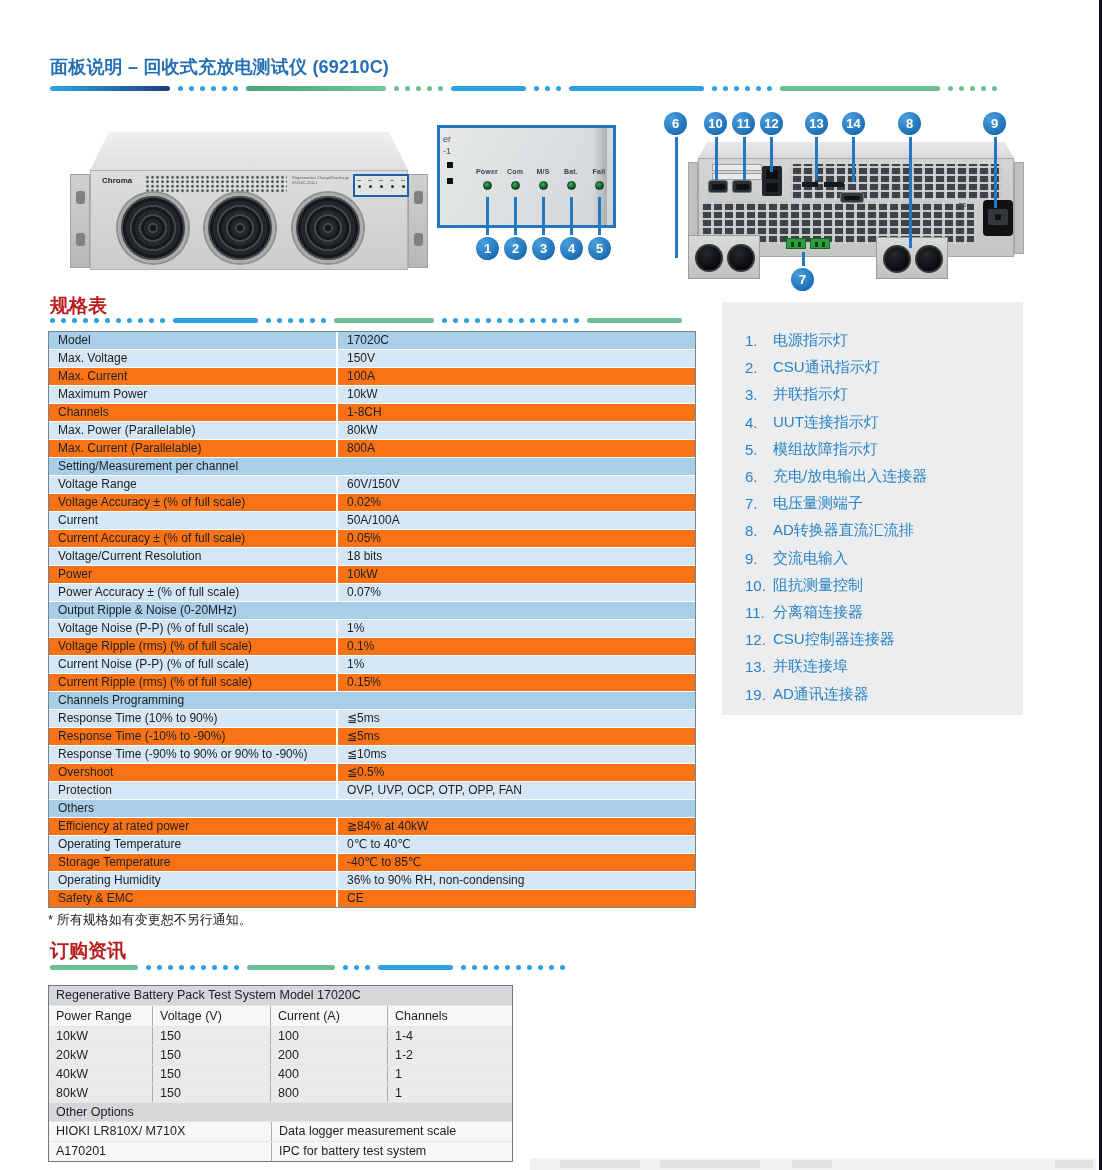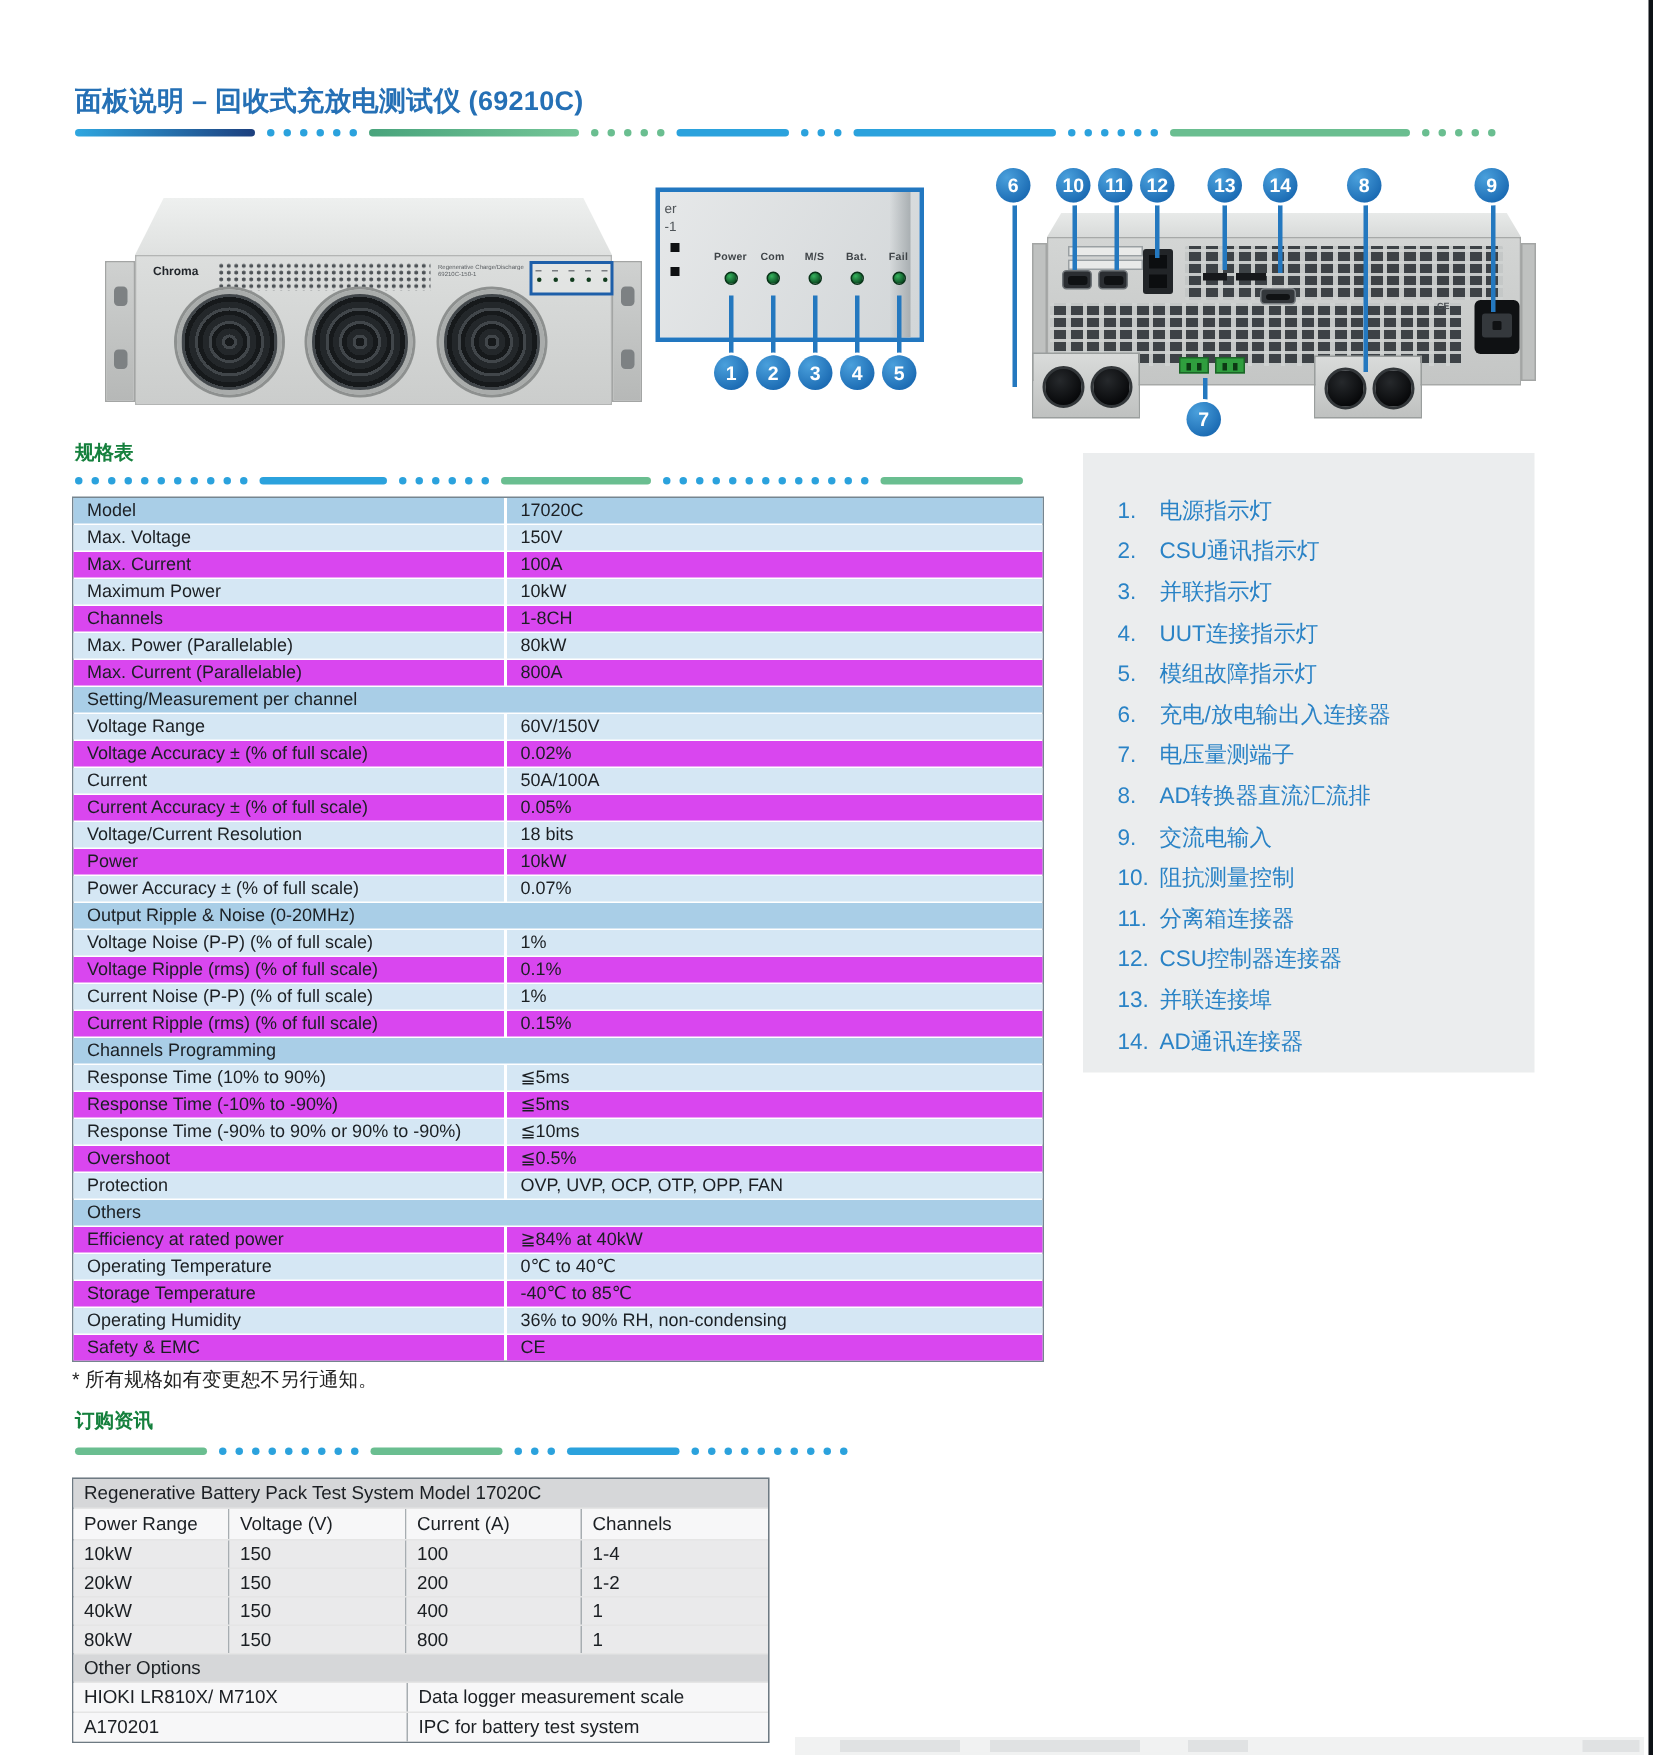--- a/index.html
+++ b/index.html
@@ -2,21 +2,21 @@
 <html><head>
 <meta charset="utf-8">
 <style>
 *{margin:0;padding:0;box-sizing:border-box}
 html,body{background:#ffffff}
 #page{position:relative;width:1102px;height:1170px;background:#fff;overflow:hidden;
   font-family:"Liberation Sans","DejaVu Sans",sans-serif;color:#1b1f23}
 
 
 .h-title{position:absolute;left:50px;top:55px;font-size:18px;font-weight:700;color:#2570b5;letter-spacing:.2px}
-.h-green{position:absolute;font-size:13px;font-weight:700;color:#15803d}
+.h-green{position:absolute;font-size:19px;font-weight:700;color:#b91c1c}
 
 
 .sep{position:absolute;display:flex;align-items:center;gap:8px;height:6px}
 .sep i{display:block;border-radius:3px}
 .bar{height:5px}
 .bar.bgrad{background:linear-gradient(90deg,#2fa7e0,#1c3f7e)}
 .bar.b{background:#2ba2dd}
 .bar.g{background:#6abe90}
 .bar.ggrad{background:linear-gradient(90deg,#49a47c,#74c597)}
 .dots{display:flex;gap:6px}
@@ -84,21 +84,21 @@
 
 
 #spec-table{position:absolute;left:48px;top:331px;width:648px;border:1px solid #76858f;background:#fff;z-index:2}
 .spec-row{display:flex;height:17px;margin-bottom:1px;line-height:17px;font-size:12px;color:#1b1f23}
 .spec-row:last-child{margin-bottom:0}
 .spec-row .cell{padding-left:9px;white-space:nowrap;overflow:hidden}
 .spec-row .label{flex:0 0 287px}
 .spec-row .value{flex:1;margin-left:2px}
 .spec-row .full{flex:1}
 .spec-row.dk .cell{background:#d5e7f4}
-.spec-row.lt .cell{background:#d946ef}
+.spec-row.lt .cell{background:#f97316}
 .spec-row.model .cell,.spec-row.section .cell{background:#a9cee7}
 
 .footnote{position:absolute;left:48px;top:911px;font-size:13px;color:#222}
 
 
 #legend-panel{position:absolute;left:722px;top:302px;width:301px;height:413px;background:#ebedee;padding:25px 10px 0 23px}
 .legend-item{display:flex;align-items:center;height:27.2px;color:#2a83c6;font-size:15px}
 .legend-num{flex:0 0 28px}
 .legend-text{white-space:nowrap}
 
@@ -534,21 +534,21 @@
         </div>
         <div class="legend-item">
           <span class="legend-num">12.</span>
           <span class="legend-text">CSU控制器连接器</span>
         </div>
         <div class="legend-item">
           <span class="legend-num">13.</span>
           <span class="legend-text">并联连接埠</span>
         </div>
         <div class="legend-item">
-          <span class="legend-num">14.</span>
+          <span class="legend-num">19.</span>
           <span class="legend-text">AD通讯连接器</span>
         </div>
       </div>
     </div>
 
   <div class="h-green" style="left:50px;top:938px">订购资讯</div>
   <div class="sep" id="sep3" style="left:50px;top:964px">
     <i class="bar g" style="width:88px"></i>
     <span class="dots b">
         <i></i>

